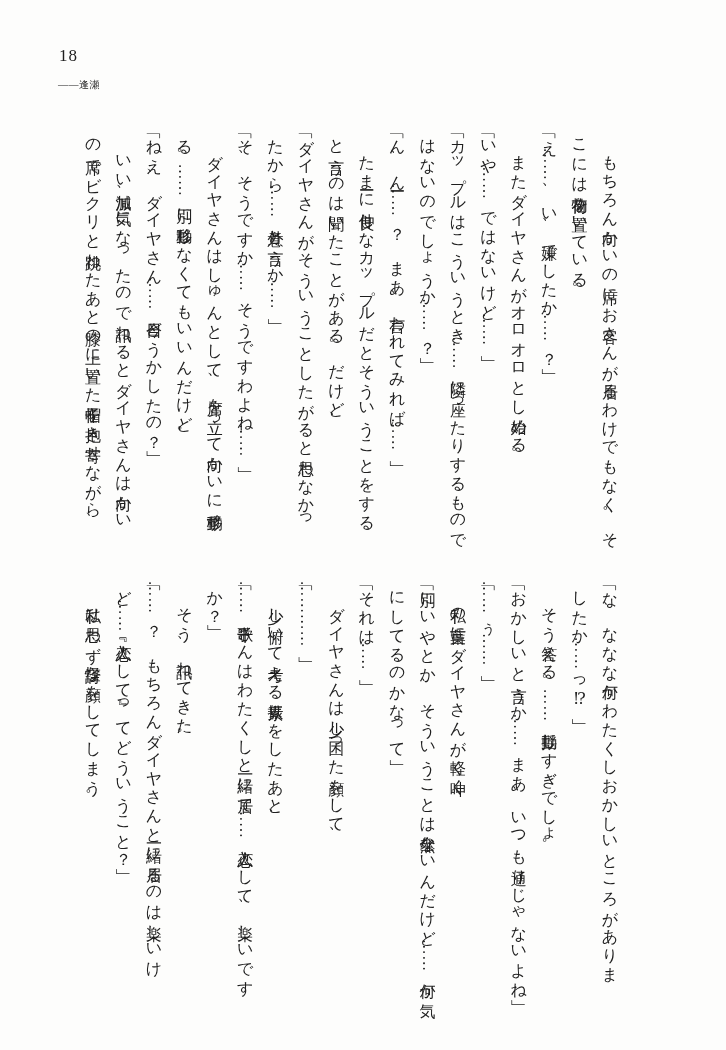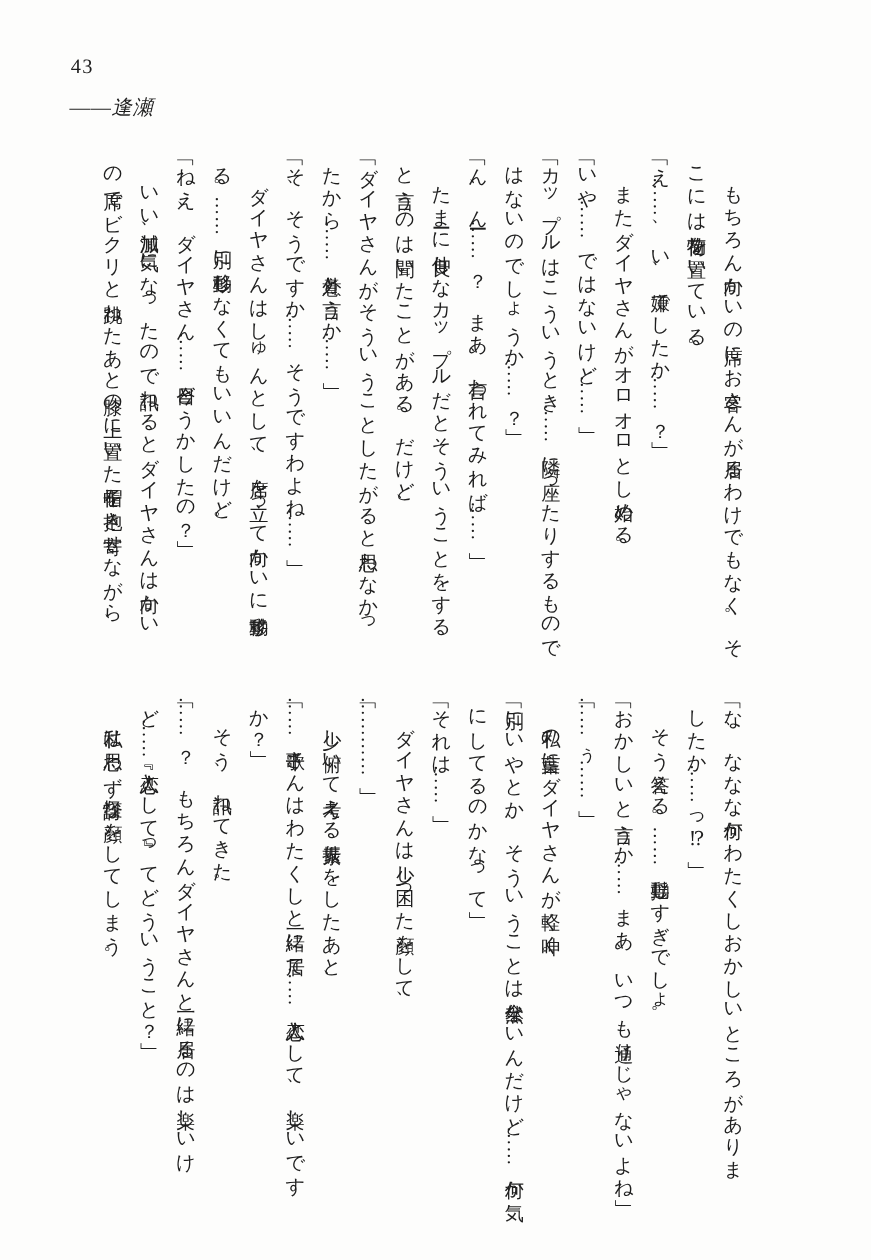--- a/index.html
+++ b/index.html
@@ -20,23 +20,22 @@
     position: absolute;
     left: 59px;
     top: 46px;
     font-size: 17px;
     letter-spacing: 1px;
   }
   .chapter-header {
     position: absolute;
     left: 58px;
     top: 78px;
-    font-size: 17px;
+    font-size: 10px;
     letter-spacing: 0.5px;
-    font-style: italic;
   }
   .band {
     position: absolute;
     right: 101px;
     height: 413px;
     writing-mode: vertical-rl;
     text-orientation: mixed;
     font-size: 16px;
     line-height: 30.4px;
     letter-spacing: 0.6px;
@@ -50,21 +49,21 @@
   }
   .band p.ind {
     text-indent: 1em;
   }
 </style>
 </head>
 <body>
 
 <div class="page">
 
-  <div class="page-number">43</div>
+  <div class="page-number">18</div>
 
   <div class="chapter-header">――逢瀬</div>
 
   <div class="band band-top">
     <p class="ind">もちろん向かいの席にお客さんが居るわけでもなく。そこには荷物を置いている。</p>
     <p>「え……、い、嫌でしたか……？」</p>
     <p class="ind">またダイヤさんがオロオロとし始める。</p>
     <p>「いや……ではないけど……」</p>
     <p>「カップルはこういうとき……隣に座ったりするものではないのでしょうか……？」</p>
     <p>「ん、んー……？　まあ、言われてみれば……」</p>

